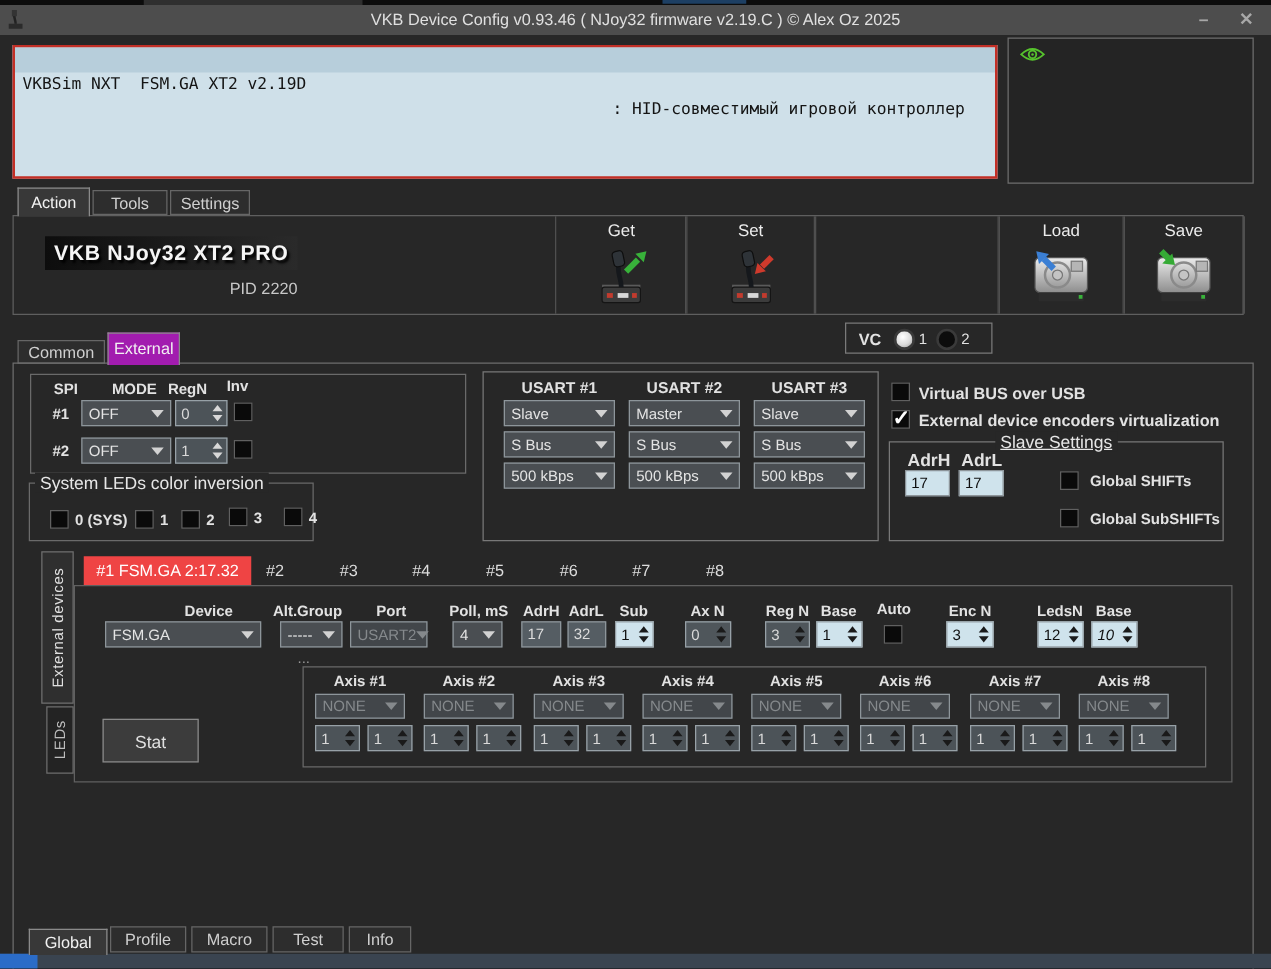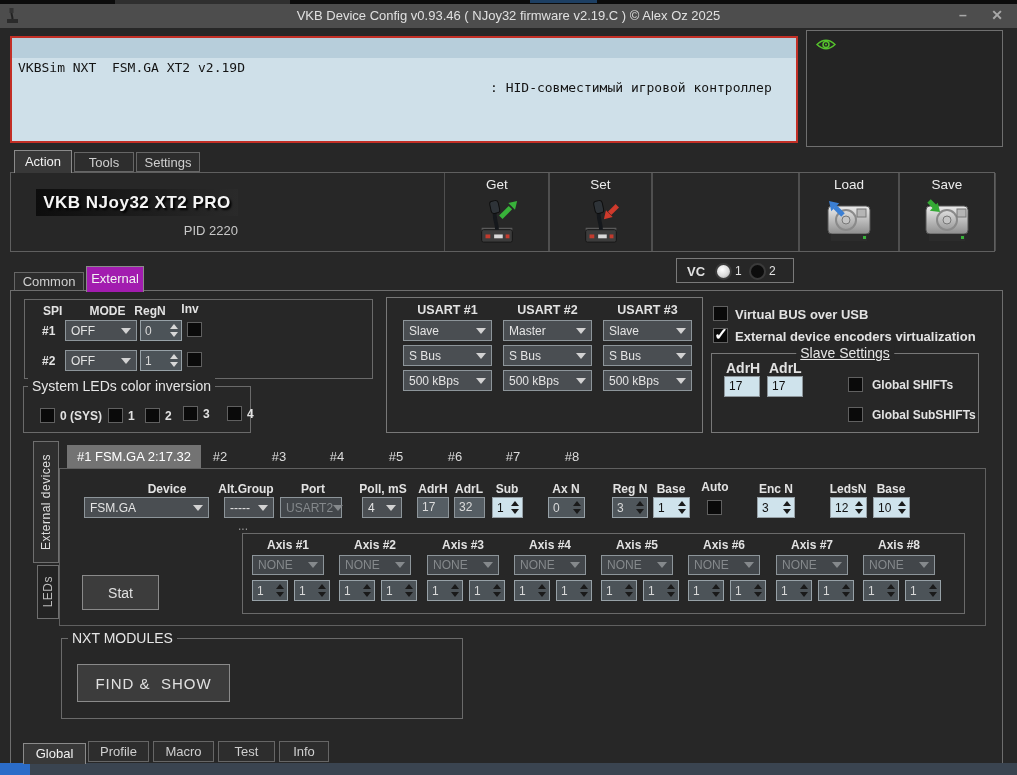--- a/index.html
+++ b/index.html
@@ -66,21 +66,21 @@
   .cell{position:absolute;top:0;height:100%;border-left:1px solid #4f4f4f;border-right:1px solid #4f4f4f;}
   .cell .clabel{position:absolute;left:0;right:0;top:4px;text-align:center;font-size:13.5px;color:#ececec;}
   .cell .cicon{position:absolute;left:0;right:0;top:24px;display:flex;justify-content:center;}
   .devplate{background:linear-gradient(90deg,#0d0d0d,#2a2a2a);display:flex;align-items:center;justify-content:center;
             color:#f5f5f5;font-size:17px;font-weight:bold;letter-spacing:.5px;text-shadow:2px 2px 2px #000;}
   
   .vtab{position:absolute;box-sizing:border-box;border:1px solid #6f6f6f;background:#2f2f2f;display:flex;align-items:center;justify-content:center;}
   .vtab .vtxt{writing-mode:vertical-rl;transform:rotate(180deg);font-size:12px;color:#e0e0e0;letter-spacing:.5px;}
   .vtab.inactive{background:#232323;} .vtab.inactive .vtxt{color:#bdbdbd;}
   .devtab{position:absolute;height:23px;line-height:23px;font-size:13px;color:#dcdcdc;text-align:center;}
-  .devtab.sel{background:#737373;color:#fff;}
+  .devtab.sel{background:#ef4444;color:#fff;}
 </style>
 </head>
 <body>
 
 <div class="win">
 
   <div class="abs topstrip">
     <div class="abs" style="left:115px;top:0;width:175px;height:4px;background:#2f2f2f;"></div>
     <div class="abs" style="left:530px;top:0;width:67px;height:3px;background:#1d3f63;"></div>
   </div>
@@ -418,21 +418,21 @@
               <i class="d"></i>
             </span>
         </div>
         <div class="spin blue" style="left:770px;top:28px;width:37px;">
           <span class="val">12</span>
             <span class="btns">
               <i class="u"></i>
               <i class="d"></i>
             </span>
         </div>
-        <div class="spin blue" style="left:813px;top:28px;width:37px;">
+        <div class="spin blue" style="left:813px;top:28px;width:37px;font-style:italic;">
           <span class="val">10</span>
             <span class="btns">
               <i class="u"></i>
               <i class="d"></i>
             </span>
         </div>
 
         <span class="lb" style="left:178px;top:50px;color:#999;">...</span>
 
         <div class="abs gbox" style="left:182px;top:64px;width:723px;height:81px;border-color:#6a6a6a;">
@@ -594,24 +594,20 @@
               <span class="btns">
                 <i class="u"></i>
                 <i class="d"></i>
               </span>
             </div>
         </div>
 
         <div class="btn" style="left:22px;top:106px;width:77px;height:35px;">Stat</div>
       </div>
 
-      <div class="abs gbox" style="left:50px;top:347px;width:402px;height:81px;border-color:#6a6a6a;">
-        <span class="legend" style="left:6px;">NXT MODULES</span>
-        <div class="btn" style="left:15px;top:25px;width:153px;height:38px;font-size:15px;letter-spacing:1px;white-space:pre;">FIND &amp;  SHOW</div>
-      </div>
     </div>
 
     <div class="tab active" style="left:23px;top:715px;width:63px;height:21px;line-height:20px;">Global</div>
     <div class="tab" style="left:88px;top:713px;width:61px;height:21px;line-height:20px;">Profile</div>
     <div class="tab" style="left:153px;top:713px;width:61px;height:21px;line-height:20px;">Macro</div>
     <div class="tab" style="left:218px;top:713px;width:57px;height:21px;line-height:20px;">Test</div>
     <div class="tab" style="left:279px;top:713px;width:50px;height:21px;line-height:20px;">Info</div>
   </div>
 
   <div class="abs taskbar">

